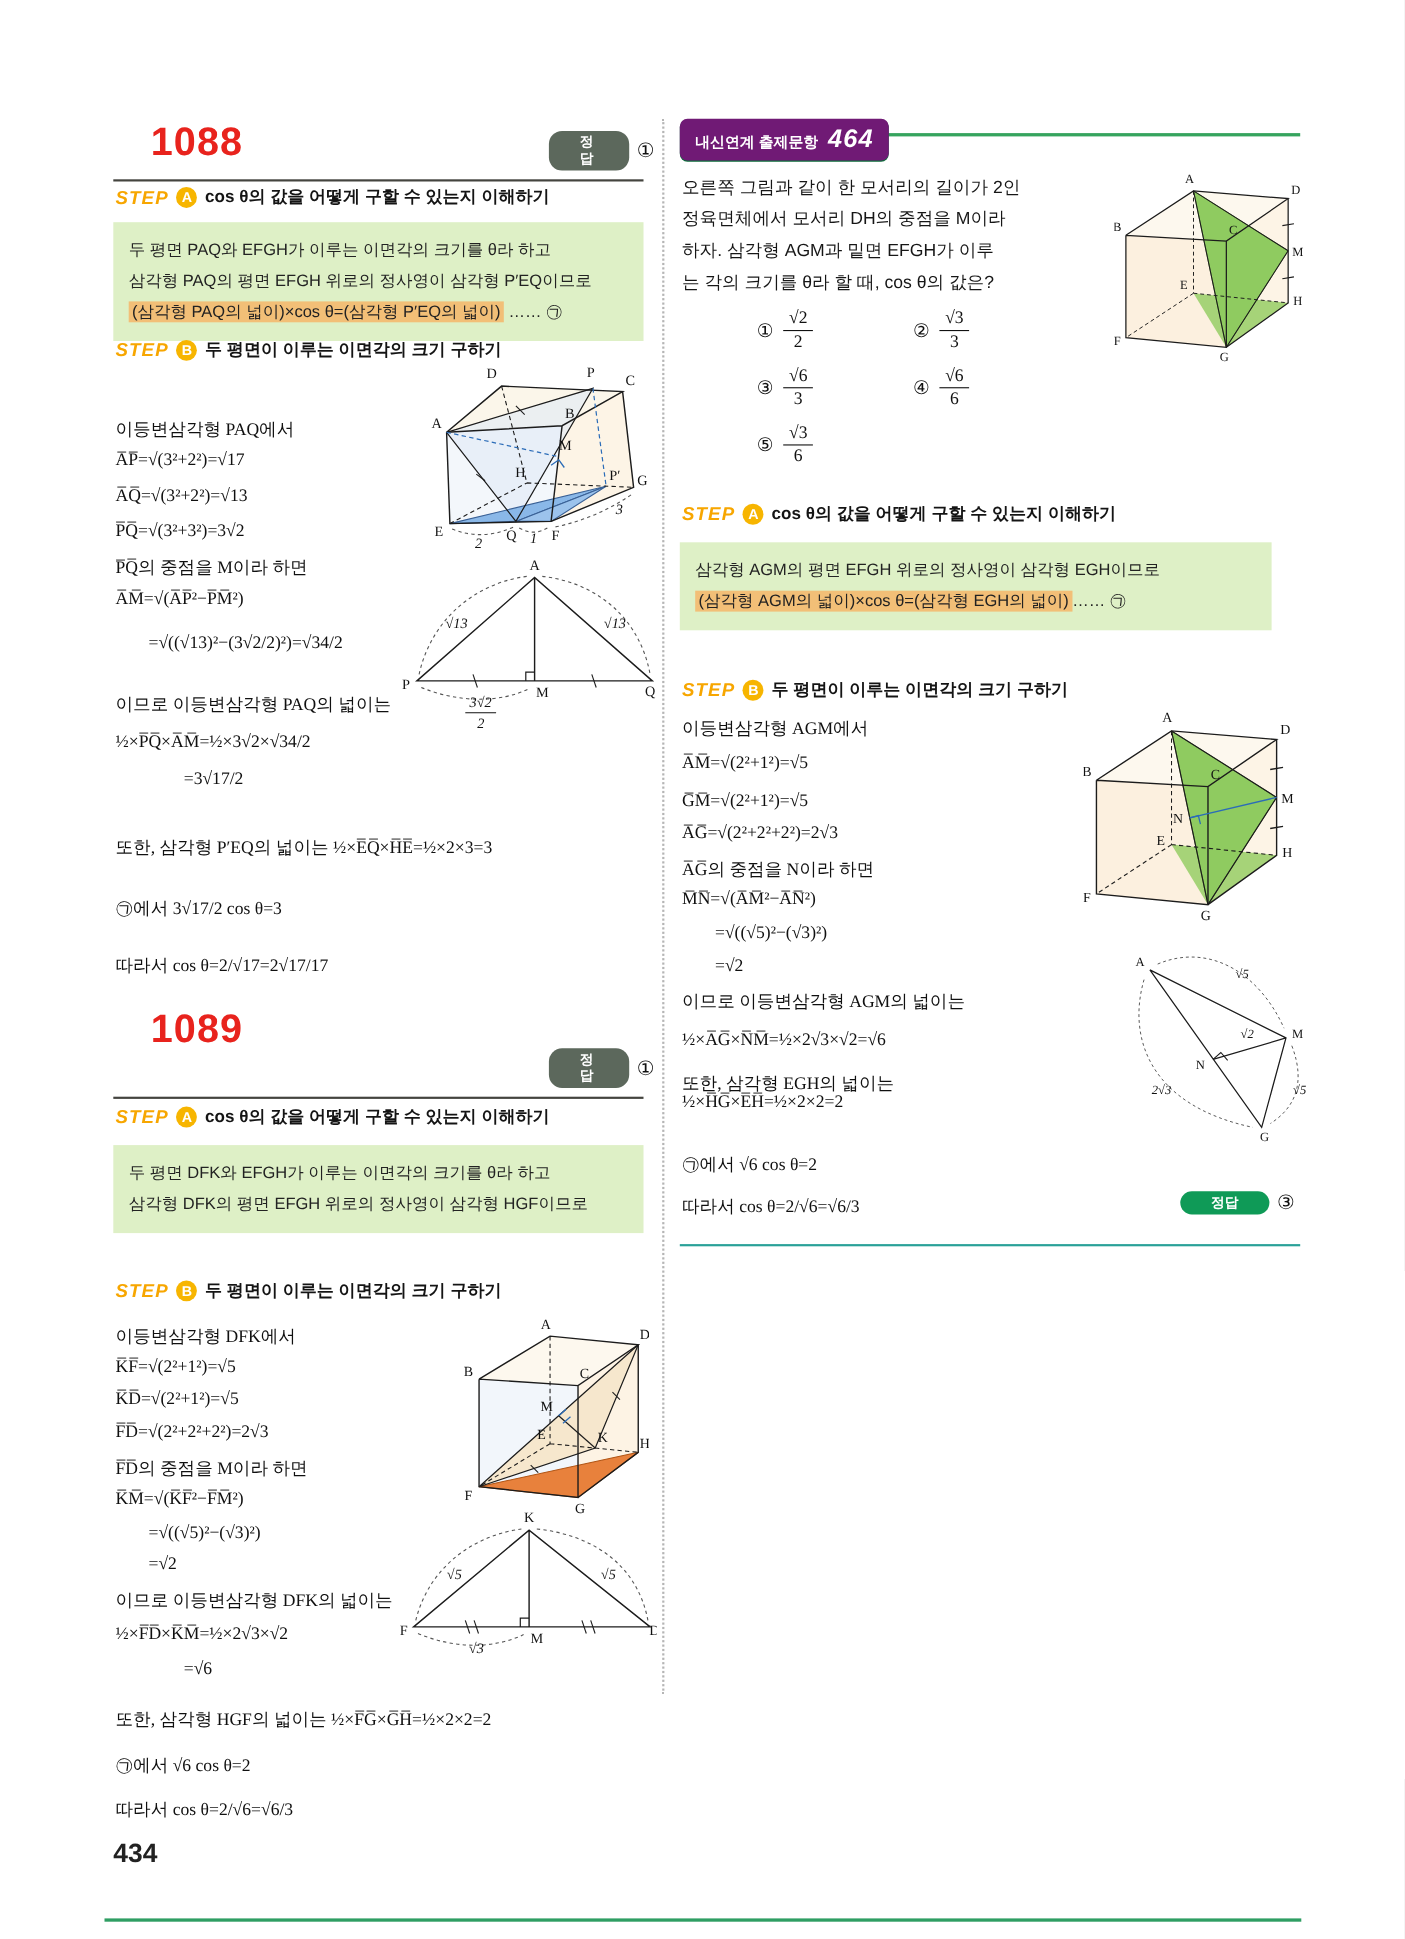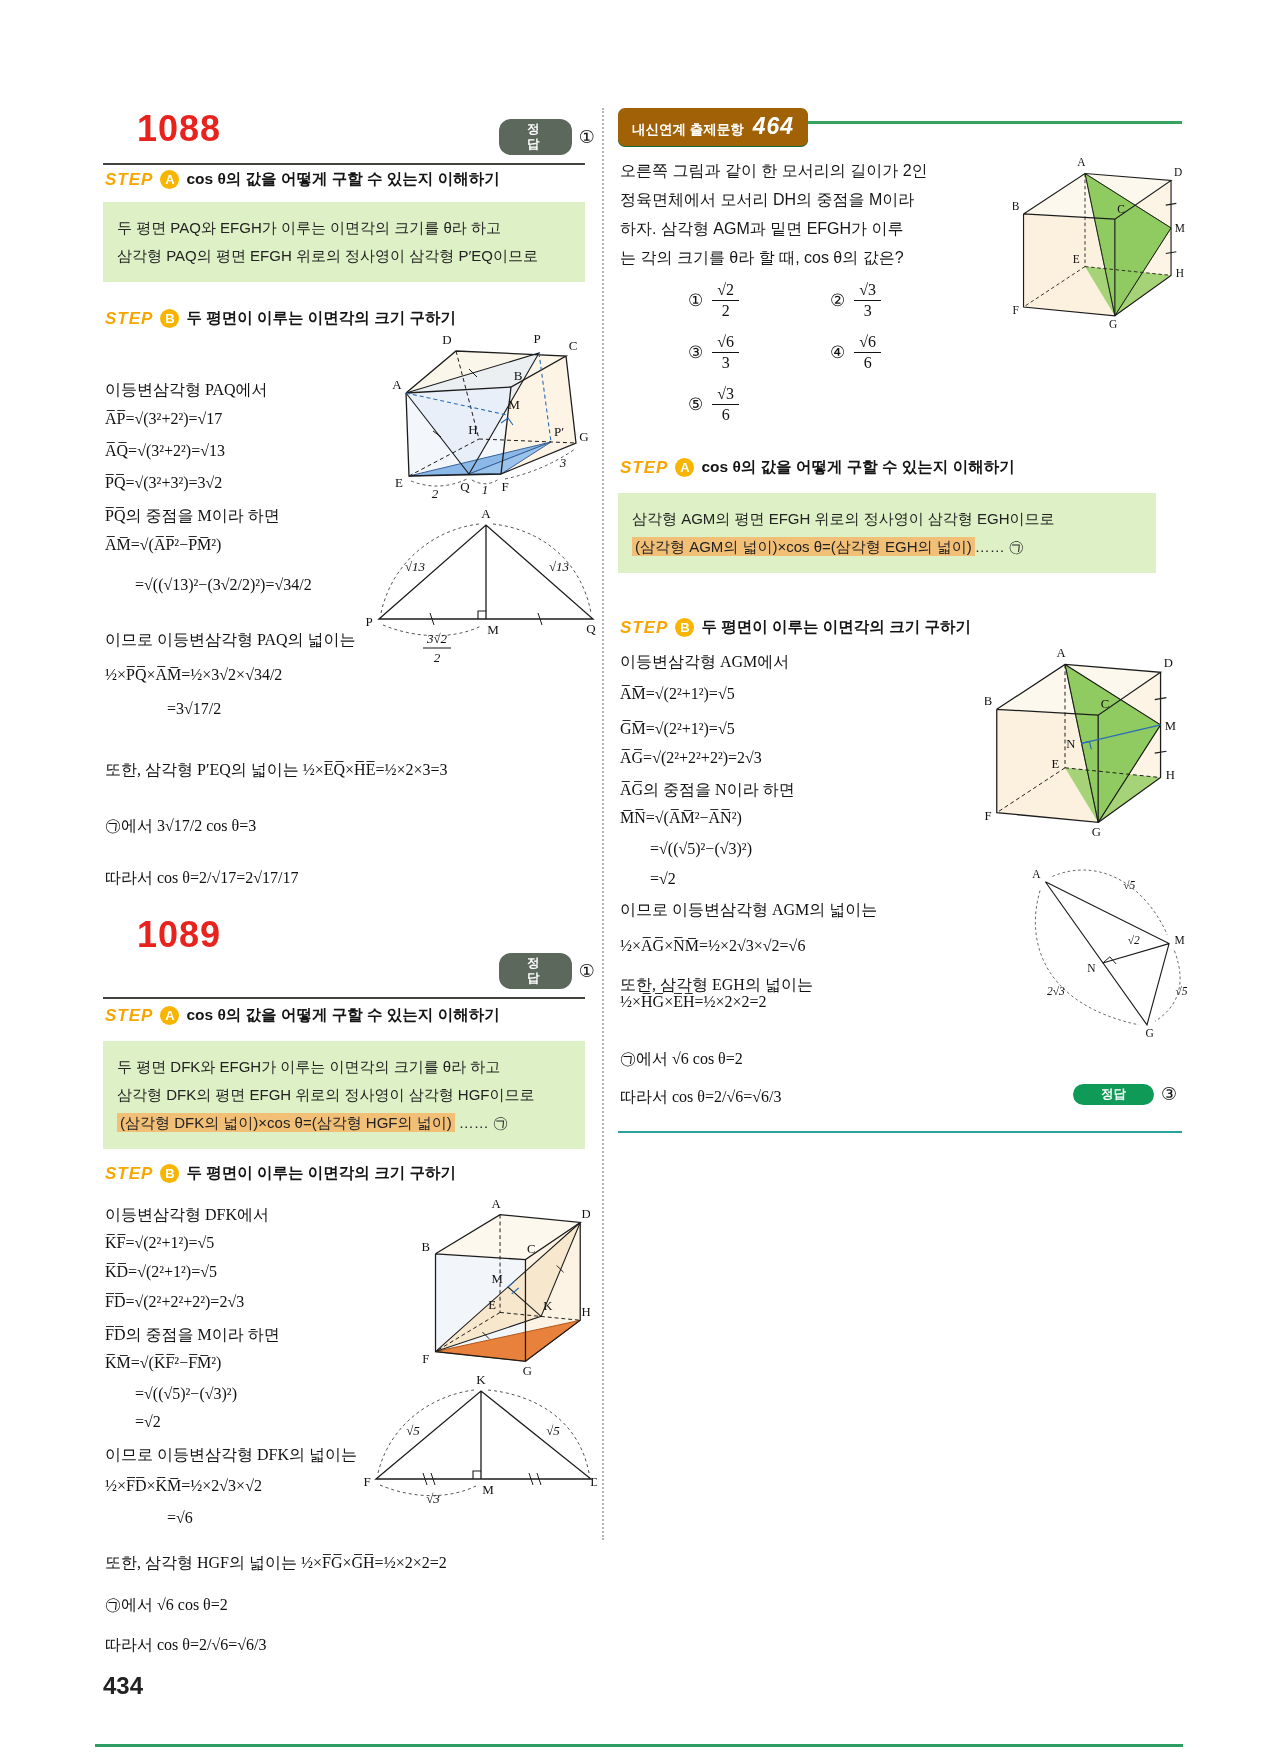--- a/index.html
+++ b/index.html
@@ -37,21 +37,21 @@
   
   .stmt-line{position:absolute;left:0;white-space:nowrap;font-size:16px;line-height:28px;color:#161616;}
   
   .choice{position:absolute;display:flex;align-items:center;gap:9px;
           font-family:"Liberation Serif","DejaVu Serif",serif;font-size:16px;color:#111;}
   .choice .marker{font-size:17px;}
   .frac{display:inline-flex;flex-direction:column;align-items:center;line-height:1.15;}
   .frac .num{border-bottom:1.3px solid #111;padding:0 5px 1px;}
   .frac .den{padding-top:1px;}
   
-  .hdr-badge{position:absolute;display:inline-flex;align-items:baseline;gap:9px;background:#a16207;
+  .hdr-badge{position:absolute;display:inline-flex;align-items:baseline;gap:9px;background:#701a75;
              color:#fff;padding:5px 14px 6px;border-radius:7px;box-shadow:0 1px 0 #0c6b3a;}
   .hdr-badge .lbl{font-size:13.5px;font-weight:700;}
   .hdr-badge .num{font-size:23px;font-weight:800;font-style:italic;letter-spacing:1px;}
   .hdr-line{position:absolute;height:3px;background:#36a45e;}
   .page-num{position:absolute;left:103px;top:1672px;font-size:24px;font-weight:800;color:#222;}
   
   svg text{font-family:"Liberation Serif","DejaVu Serif",serif;font-size:13px;fill:#111;}
   svg text.meas{font-style:italic;}
   svg .edge{stroke:#1c1c1c;stroke-width:1.3;fill:none;}
   svg .edge.thin{stroke-width:1.1;}
@@ -80,20 +80,21 @@
 
     <div class="step-row" style="left:2px;top:64px;">
       <span class="step-word">STEP</span>
       <span class="step-circ">A</span>
       <span class="step-title">cos θ의 값을 어떻게 구할 수 있는지 이해하기</span>
     </div>
 
     <div class="gbox" style="left:0;top:97px;width:454px;">
       <div>두 평면 PAQ와 EFGH가 이루는 이면각의 크기를 θ라 하고</div>
       <div>삼각형 PAQ의 평면 EFGH 위로의 정사영이 삼각형 P′EQ이므로</div>
+      <div><span class="hl">(삼각형 PAQ의 넓이)×cos θ=(삼각형 P′EQ의 넓이)</span> <span>…… ㉠</span></div>
     </div>
 
     <div class="step-row" style="left:2px;top:203px;">
       <span class="step-word">STEP</span>
       <span class="step-circ">B</span>
       <span class="step-title">두 평면이 이루는 이면각의 크기 구하기</span>
     </div>
 
     <div class="sol" style="left:2px;top:275px;width:482px;height:520px;">
       <div class="mline" style="top:0px">이등변삼각형 PAQ에서</div>
@@ -169,21 +170,20 @@
 
     <div class="step-row" style="left:2px;top:900px;">
       <span class="step-word">STEP</span>
       <span class="step-circ">A</span>
       <span class="step-title">cos θ의 값을 어떻게 구할 수 있는지 이해하기</span>
     </div>
 
     <div class="gbox" style="left:0;top:936px;width:454px;">
       <div>두 평면 DFK와 EFGH가 이루는 이면각의 크기를 θ라 하고</div>
       <div>삼각형 DFK의 평면 EFGH 위로의 정사영이 삼각형 HGF이므로</div>
-      <div><span class="hl">(삼각형 DFK의 넓이)×cos θ=(삼각형 HGF의 넓이)</span> <span>…… ㉠</span></div>
     </div>
 
     <div class="step-row" style="left:2px;top:1058px;">
       <span class="step-word">STEP</span>
       <span class="step-circ">B</span>
       <span class="step-title">두 평면이 이루는 이면각의 크기 구하기</span>
     </div>
 
     <div class="sol" style="left:2px;top:1100px;width:482px;height:460px;">
       <div class="mline" style="top:0px">이등변삼각형 DFK에서</div>

